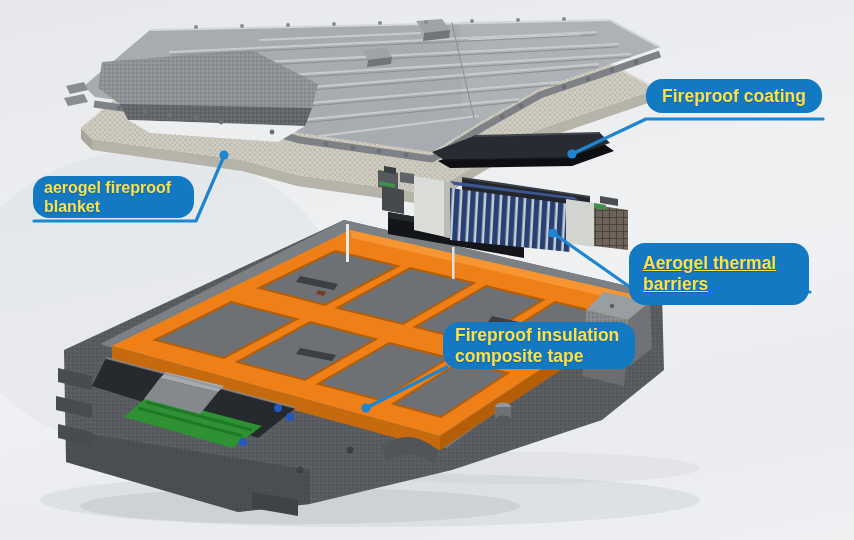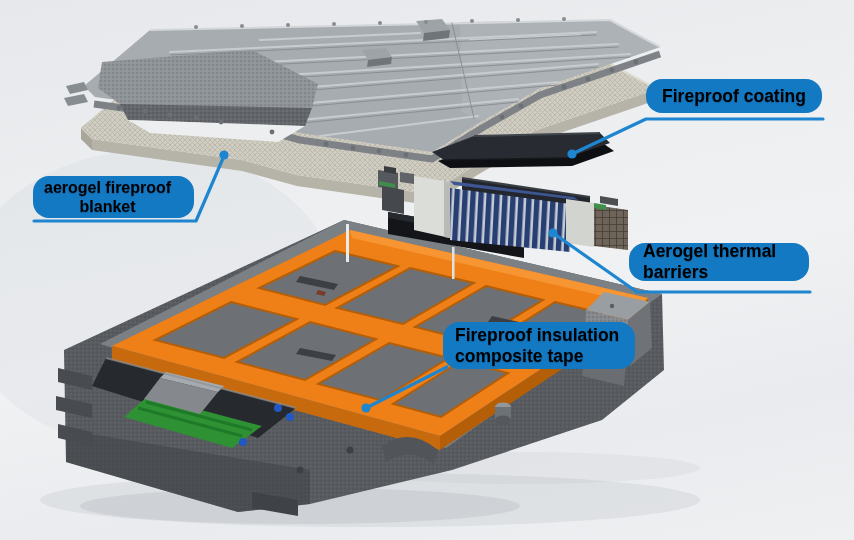--- a/index.html
+++ b/index.html
@@ -3,28 +3,28 @@
 <meta charset="utf-8">
 <style>
   html,body{margin:0;padding:0;}
   .stage{
     position:relative;width:854px;height:540px;overflow:hidden;
     background:linear-gradient(168deg,#e6e8eb 0%,#edeff1 38%,#f0f1f3 55%,#e9ebee 78%,#eef0f2 100%);
     font-family:"Liberation Sans",sans-serif;
   }
   .stage svg{position:absolute;left:0;top:0;}
   .callout{
-    position:absolute;color:#000000;background:#1379c3;border-radius:16px;
+    position:absolute;color:#fde047;background:#1379c3;border-radius:16px;
     font-weight:700;white-space:pre-line;box-sizing:border-box;
     display:flex;align-items:center;line-height:1.2;
     text-shadow:0 1px 1px rgba(0,40,80,.25);
   }
   .co-coating{left:646px;top:79px;width:176px;height:34px;font-size:17.5px;justify-content:center;}
-  .co-blanket{left:33px;top:176px;width:161px;height:42px;font-size:16px;padding:8px 11px;text-align:center;}
-  .co-thermal{left:629px;top:243px;width:180px;height:38px;font-size:17.5px;padding:2px 14px;}
+  .co-blanket{left:33px;top:176px;width:161px;height:42px;font-size:16px;padding:8px 11px;}
+  .co-thermal{left:629px;top:243px;width:180px;height:62px;font-size:17.5px;padding:2px 14px;text-decoration:underline;}
   .co-tape{left:443px;top:322px;width:192px;height:47px;font-size:17.5px;padding:2px 12px;}
 </style>
 </head>
 <body>
 
 <div class="stage">
 
 <svg width="854" height="540" viewBox="0 0 854 540">
   <defs>
     <pattern id="pat-mesh" width="5" height="5" patternUnits="userSpaceOnUse">

